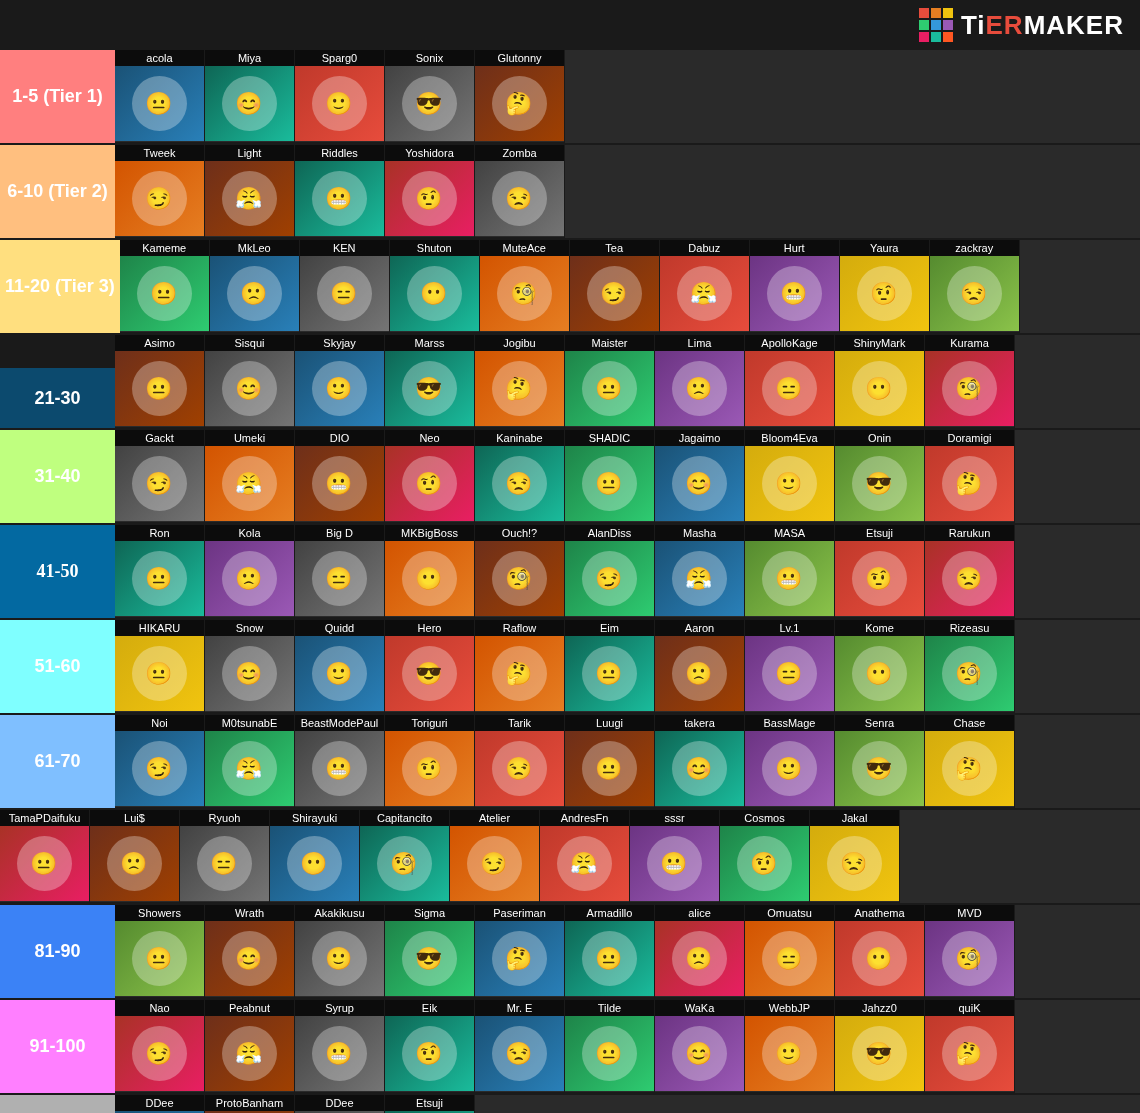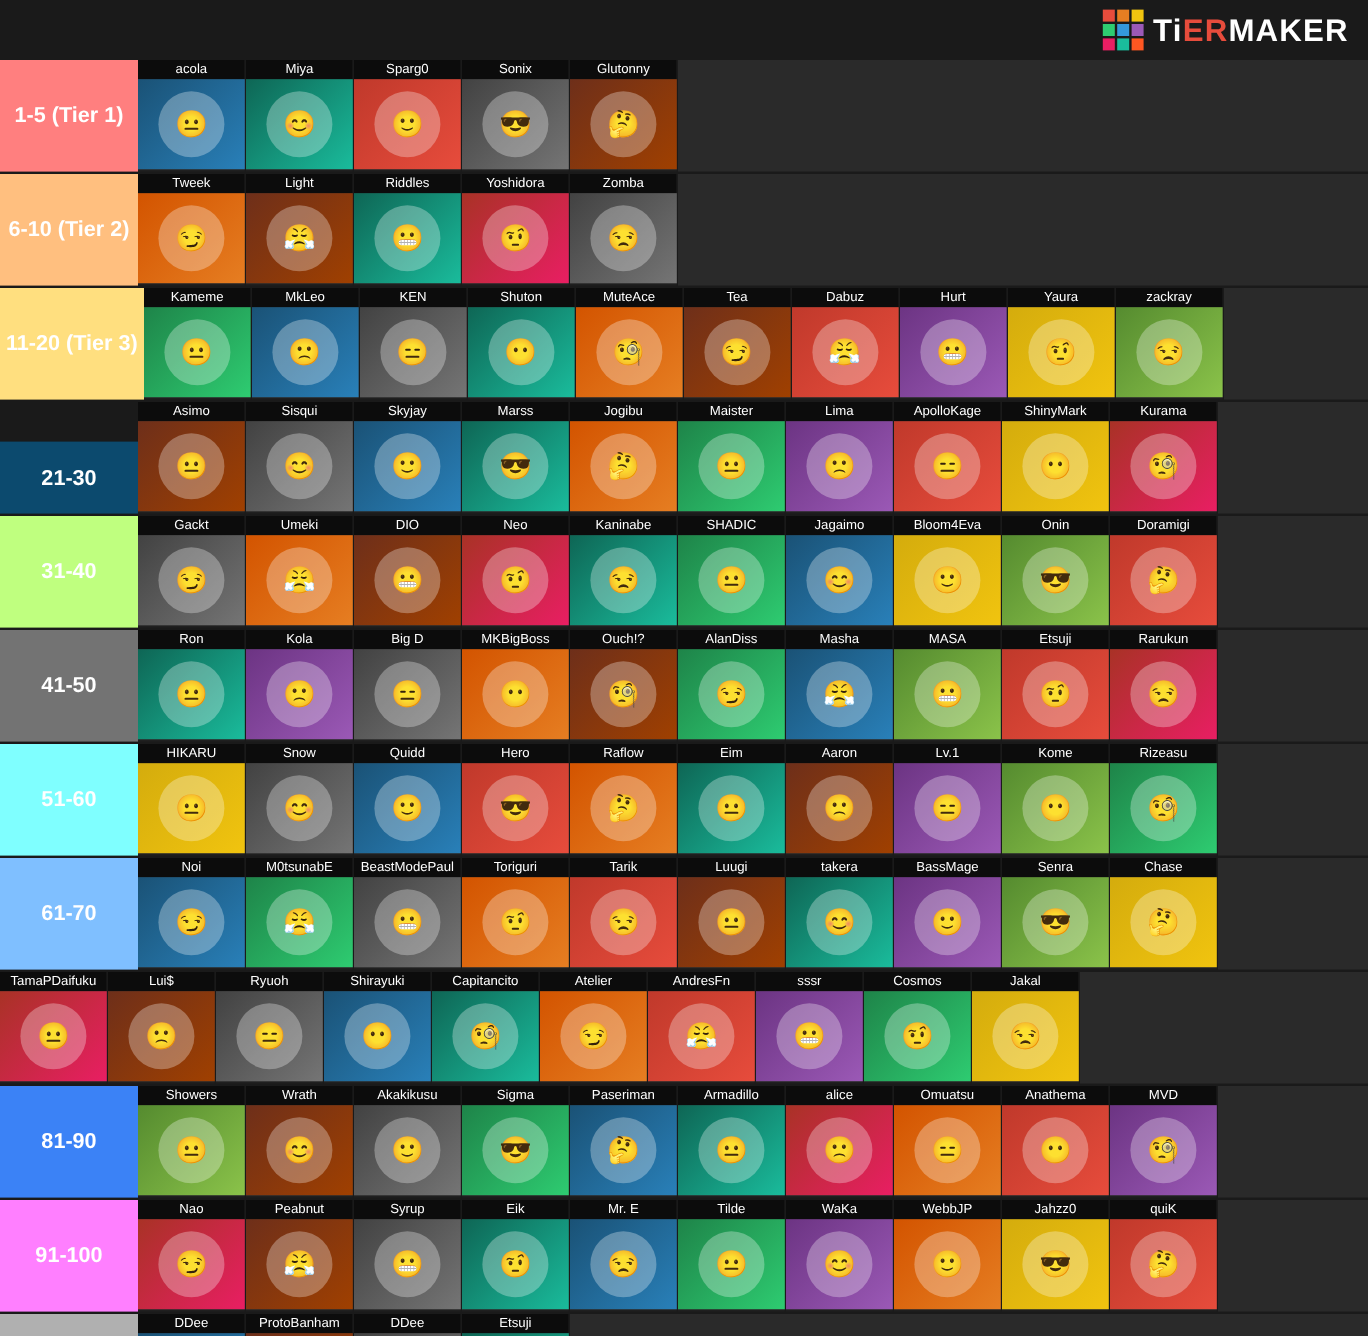--- a/index.html
+++ b/index.html
@@ -63,21 +63,21 @@
       color: #aaa;
       overflow: hidden;
       position: relative;
     }
     
     .tier-1  { background-color: #ff7f7f; }
     .tier-2  { background-color: #ffbf7f; }
     .tier-3  { background-color: #ffdf7f; }
     .tier-4  { background-color: #0c4a6e; margin-top: 33px; }
     .tier-5  { background-color: #bfff7f; }
-    .tier-6  { background-color: #737373; }
+    .tier-6  { background-color: #0369a1; font-family: Liberation Serif, serif; }
     .tier-7  { background-color: #7fffff; }
     .tier-8  { background-color: #7fbfff; }
     .tier-9  { background-color: #7f7fff; }
     .tier-10 { background-color: #3b82f6; }
     .tier-11 { background-color: #ff7fff; }
     .tier-hm { background-color: #b0b0b0; }
 
     
     .av-red    { background: linear-gradient(135deg, #c0392b, #e74c3c); }
     .av-orange { background: linear-gradient(135deg, #d35400, #e67e22); }

